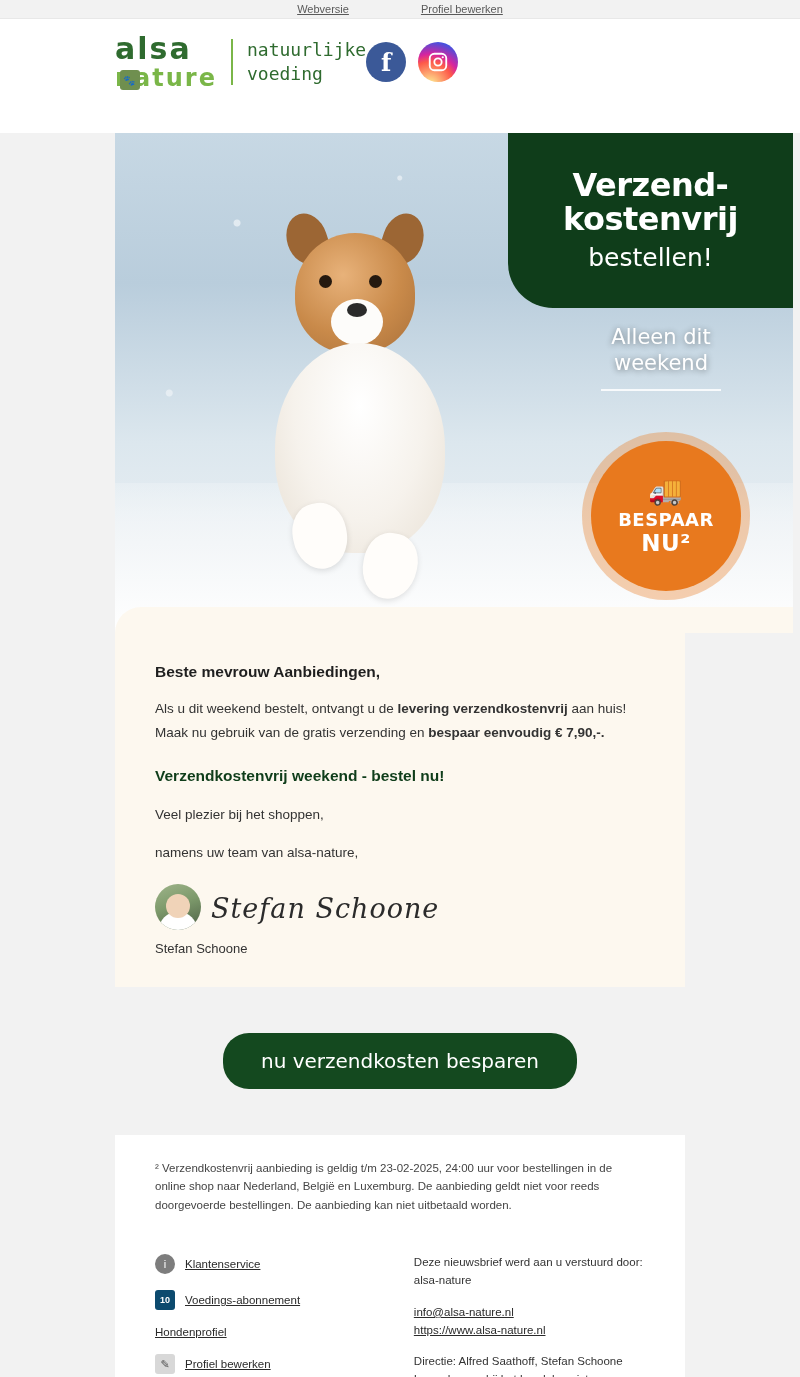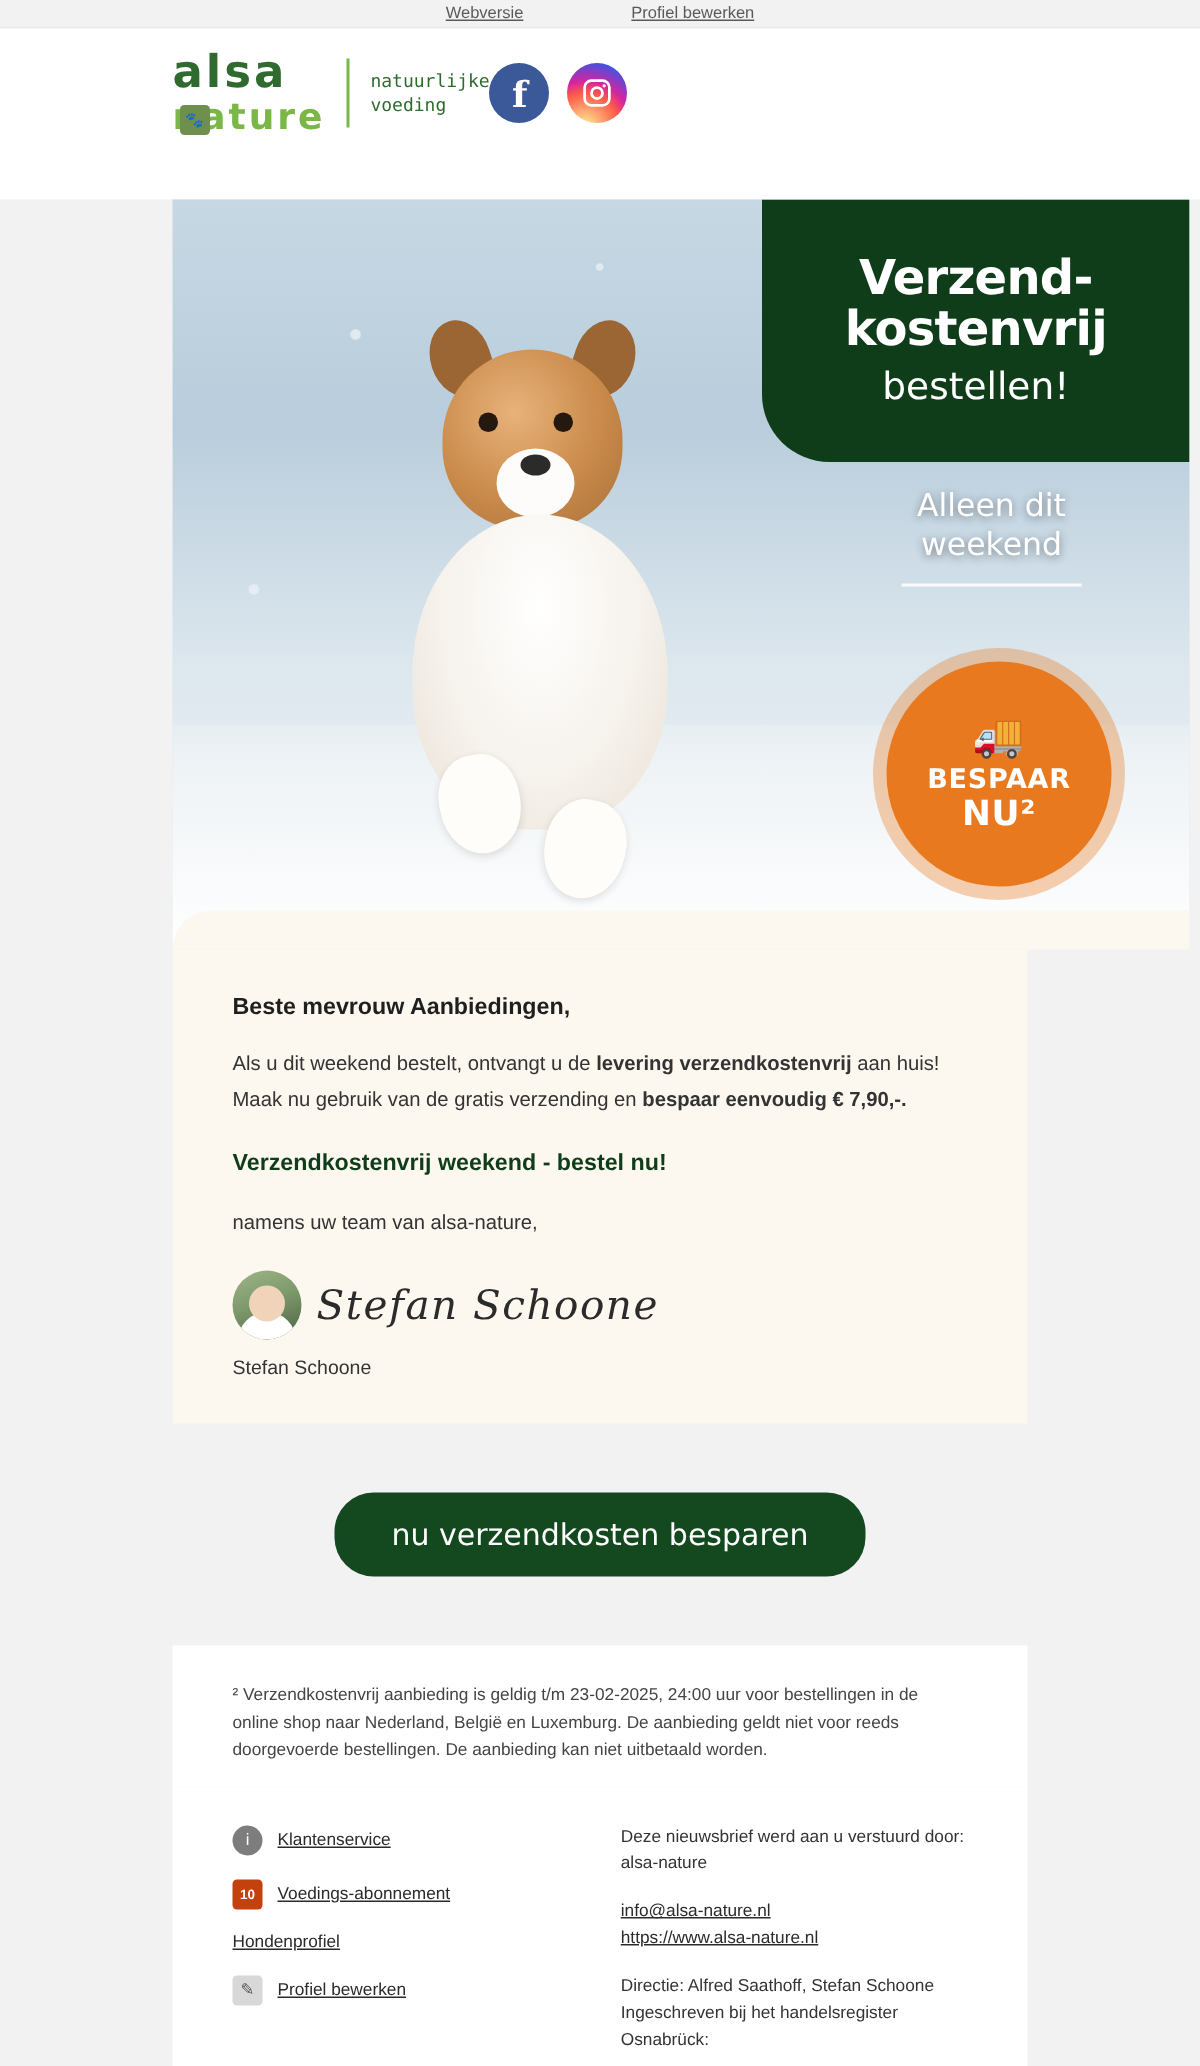--- a/index.html
+++ b/index.html
@@ -88,21 +88,21 @@
     display: block;
     margin-top: 2px;
   }
   .logo-divider {
     width: 2px;
     height: 46px;
     background: #7ab648;
   }
   .logo-claim {
     font-family: "DejaVu Sans Mono", monospace;
-    font-size: 12px;
+    font-size: 18px;
     color: #2f6b2f;
     line-height: 1.35;
   }
   .social {
     display: flex;
     gap: 12px;
     align-items: center;
   }
   .social-ico {
     width: 40px;
@@ -331,21 +331,21 @@
     color: #333;
   }
   .f-left { width: 240px; }
   .f-row { display:flex; align-items:center; gap: 10px; margin-bottom: 16px;}
   .f-ico {
     width: 20px; height: 20px; border-radius: 3px; flex:none;
     display:flex;align-items:center;justify-content:center;
     font-size: 11px; color:#fff; background:#8a8a8a;
   }
   .f-ico.info { border-radius:50%; background:#7d7d7d;}
-  .f-ico.cal { background:#c2410c; font-size:9px; font-weight:bold;}
+  .f-ico.cal { background:#0c4a6e; font-size:9px; font-weight:bold;}
   .f-ico.dog { background:#6f8f4f; font-size:10px;}
   .f-ico.edit { background:#d8d8d8; color:#555;}
   .f-link { color:#2a2a2a; text-decoration: underline; cursor:pointer;}
   .f-right { font-size: 11.5px; line-height: 1.55; color:#333;}
   .f-right a { color:#2a2a2a; text-decoration: underline; display:block; cursor:pointer;}
   .f-right .blk { margin-bottom: 14px;}
 </style>
 </head>
 <body>
 
@@ -423,20 +423,21 @@
 
       <div class="letter">
         <h2>Beste mevrouw Aanbiedingen,</h2>
         <p>
           <span>Als u dit weekend bestelt, ontvangt u de </span><b>levering verzendkostenvrij</b><span> aan huis!</span>
         </p>
         <p>
           <span>Maak nu gebruik van de gratis verzending en </span><b>bespaar eenvoudig € 7,90,-.</b>
         </p>
         <h3>Verzendkostenvrij weekend - bestel nu!</h3>
+        <p>Veel plezier bij het shoppen,</p>
         <p class="spaced">namens uw team van alsa-nature,</p>
         <div class="sig-row">
           <div class="sig-photo"></div>
           <div class="sig-script">Stefan  Schoone</div>
         </div>
         <div class="sig-name">
           <div>Stefan Schoone</div>
         </div>
       </div>
     </div>

